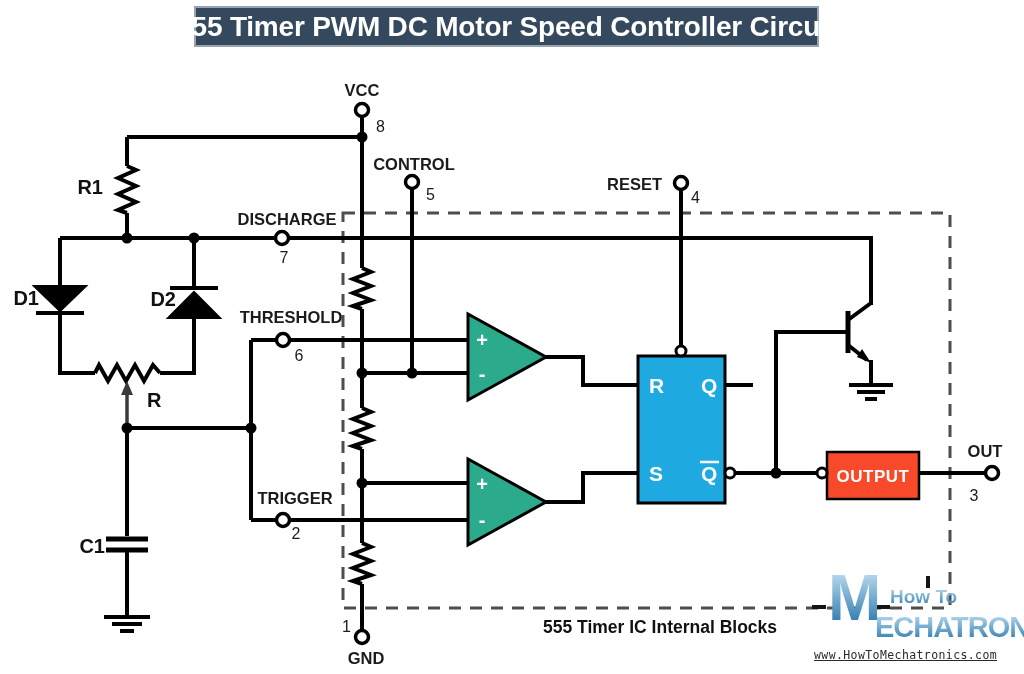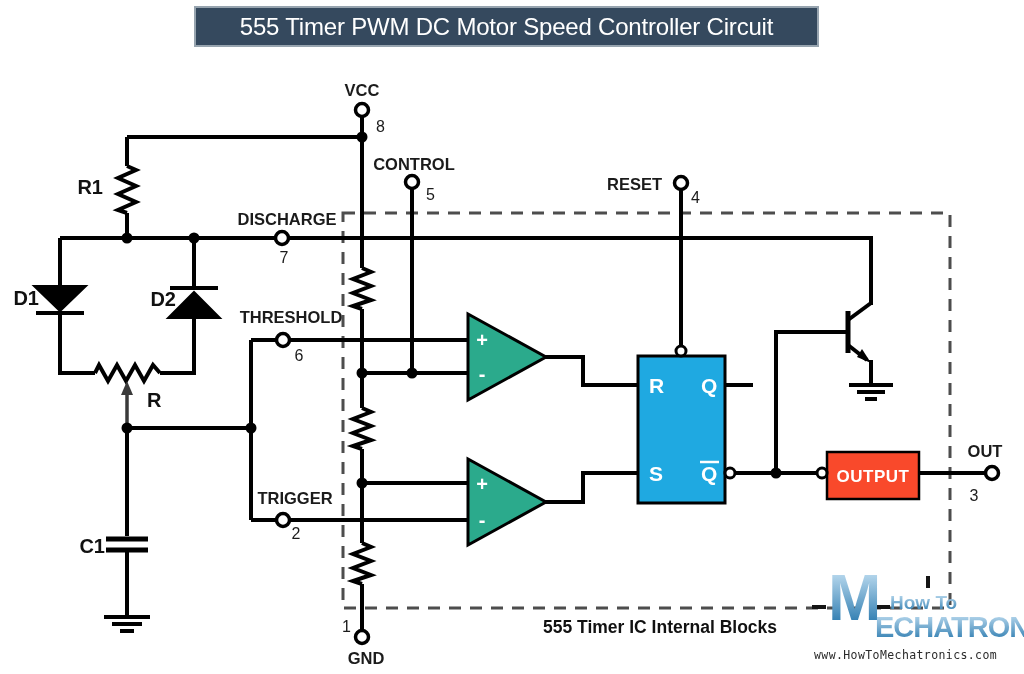--- a/index.html
+++ b/index.html
@@ -6,21 +6,21 @@
   body{
     width:1024px;height:674px;position:relative;background:#ffffff;
     font-family:"Liberation Sans",sans-serif;overflow:hidden;
   }
   .title-banner{
     position:absolute;left:194px;top:6px;width:625px;height:41px;
     box-sizing:border-box;background:#35495E;border:2px solid #97a4af;
     display:flex;align-items:center;justify-content:center;
   }
   .title-banner span{
-    color:#ffffff;font-size:24px;font-weight:400;letter-spacing:-0.2px;
+    color:#ffffff;font-size:28px;font-weight:700;letter-spacing:-0.2px;
     white-space:nowrap;
   }
   .circuit{position:absolute;left:0;top:0;}
   svg text{font-family:"Liberation Sans",sans-serif;}
   .pinlbl{font-size:16.5px;font-weight:600;fill:#1b1b1b;}
   .pinnum{font-size:16px;font-weight:400;fill:#1b1b1b;}
   .complabel{font-size:20px;font-weight:700;fill:#111111;}
   .fflbl{font-size:21px;font-weight:700;fill:#ffffff;}
   .opamplbl{font-size:20px;font-weight:700;fill:#ffffff;}
   .outlbl{font-size:17px;font-weight:700;fill:#ffffff;letter-spacing:0.5px;}
@@ -38,37 +38,38 @@
   .diode{fill:#000000;stroke:#000000;stroke-width:2;stroke-linejoin:miter;}
 
   
   .logo{position:absolute;left:812px;top:580px;width:205px;height:92px;}
   .logo .trace{position:absolute;background:#151515;}
   .logo-m{
     position:absolute;left:16px;top:-14px;font-size:64px;font-weight:800;
     color:#5ea3d0;line-height:1;
   }
   .logo-howto{
-    position:absolute;left:78px;top:12px;font-size:19px;font-weight:700;
+    position:absolute;left:78px;top:6px;font-size:19px;font-weight:700;
     color:#4f9bcb;white-space:nowrap;
   }
   .logo-brand{
     position:absolute;left:63px;top:31px;font-size:29px;font-weight:800;
     letter-spacing:-1px;color:#4f9bcb;white-space:nowrap;
   }
   @supports ((background-clip:text) or (-webkit-background-clip:text)){
     .logo-m,.logo-howto,.logo-brand{
       background:linear-gradient(#b9d9ee 10%,#2e7cb0 90%);
       -webkit-background-clip:text;background-clip:text;color:transparent;
     }
   }
   .logo-url{
     position:absolute;left:2px;top:68px;font-size:11.5px;
     font-family:"DejaVu Sans Mono",monospace;color:#2a2a2a;letter-spacing:0.4px;
     white-space:nowrap;
+    text-decoration:underline;
   }
 </style>
 </head>
 <body>
 
 <div class="title-banner">
   <span>555 Timer PWM DC Motor Speed Controller Circuit</span>
 </div>
 
 <div class="circuit">

